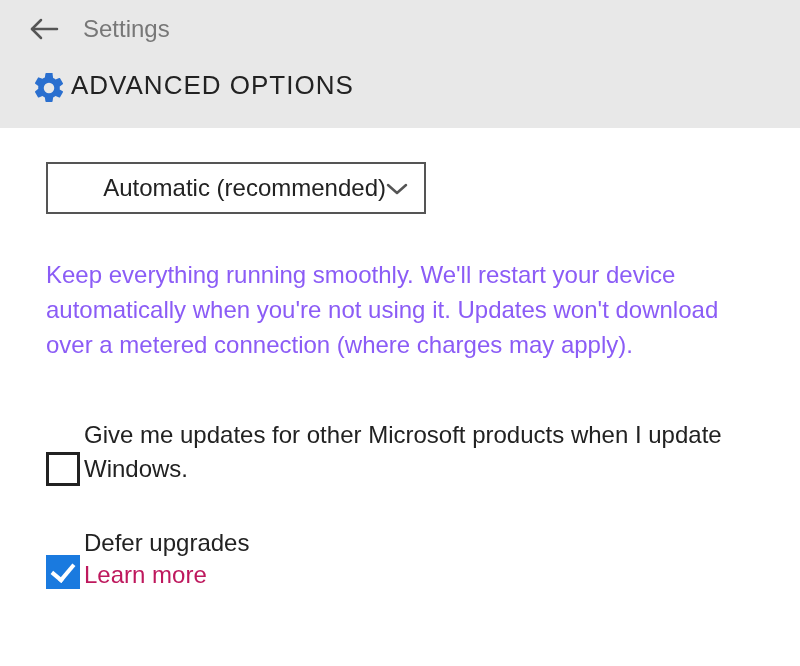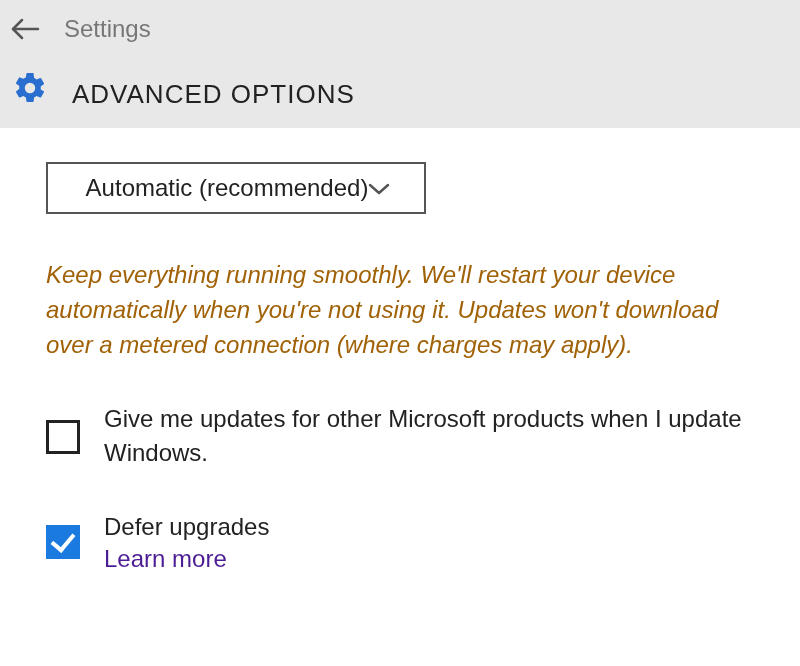--- a/index.html
+++ b/index.html
@@ -6,21 +6,21 @@
   body {
     width: 800px;
     height: 666px;
     font-family: "Segoe UI", Arial, sans-serif;
     background: #ffffff;
     color: #222;
     overflow: hidden;
   }
   .header {
     background: #e8e8e8;
-    padding: 12px 20px 18px 8px;
+    padding: 12px 20px 18px 27px;
   }
   .topbar {
     display: flex;
     align-items: center;
     gap: 22px;
     margin-bottom: 24px;
   }
   .back-arrow {
     width: 34px;
     height: 34px;
@@ -29,22 +29,22 @@
     justify-content: center;
     cursor: pointer;
   }
   .back-arrow svg { stroke: #555; }
   .settings-label {
     font-size: 24px;
     color: #777;
   }
   .title-row {
     display: flex;
-    align-items: flex-end;
-    gap: 24px;
+    align-items: flex-start;
+    gap: 4px;
     padding-left: 4px;
   }
   .gear-icon svg { fill: #2a6fcf; }
   .page-title {
     font-size: 26px;
     font-weight: 400;
     letter-spacing: 1px;
     color: #222;
   }
   .content {
@@ -53,41 +53,40 @@
   .section-heading {
     font-size: 36px;
     font-weight: 300;
     color: #222;
     margin-bottom: 34px;
   }
   .dropdown {
     border: 2px solid #555;
     display: inline-flex;
     align-items: center;
-    justify-content: center;
+    justify-content: flex-end;
     padding: 10px 16px 10px 20px;
     min-width: 380px;
     font-size: 24px;
     color: #222;
     cursor: pointer;
     margin-bottom: 44px;
   }
   .chevron svg { stroke: #555; }
   .description {
     font-size: 24px;
     line-height: 1.45;
-    color: #a16207;
-    margin-bottom: 40px;
+    color: #8b5cf6;
+    margin-bottom: 56px;
     max-width: 700px;
-    font-style: italic;
   }
   .checkbox-row {
     display: flex;
-    align-items: center;
-    gap: 24px;
+    align-items: flex-end;
+    gap: 4px;
     margin-bottom: 40px;
   }
   .checkbox {
     flex: 0 0 34px;
     width: 34px;
     height: 34px;
     border: 3px solid #222;
     background: #fff;
     cursor: pointer;
     position: relative;
@@ -110,21 +109,21 @@
   }
   .checkbox-label {
     font-size: 24px;
     line-height: 1.4;
     color: #222;
     max-width: 640px;
   }
   .learn-more {
     display: block;
     font-size: 24px;
-    color: #4c1d95;
+    color: #be185d;
     cursor: pointer;
     margin-top: 2px;
   }
 </style>
 </head>
 <body>
 
 <div class="header">
   <div class="topbar">
     <div class="back-arrow">

